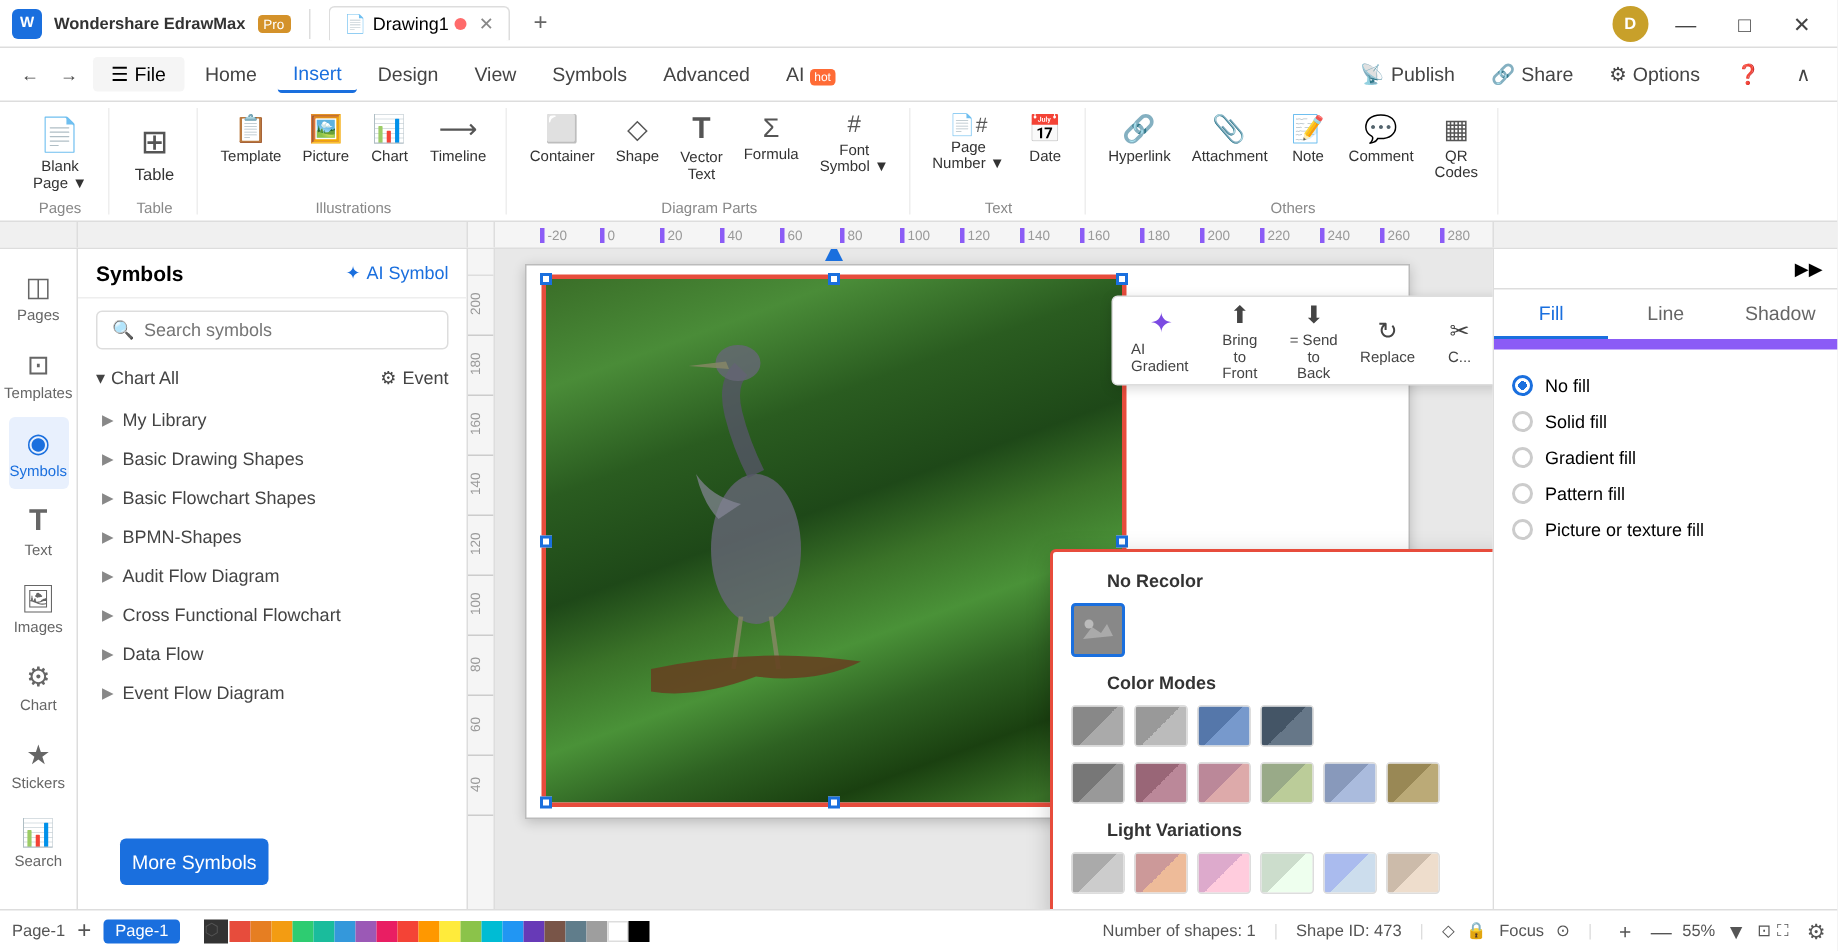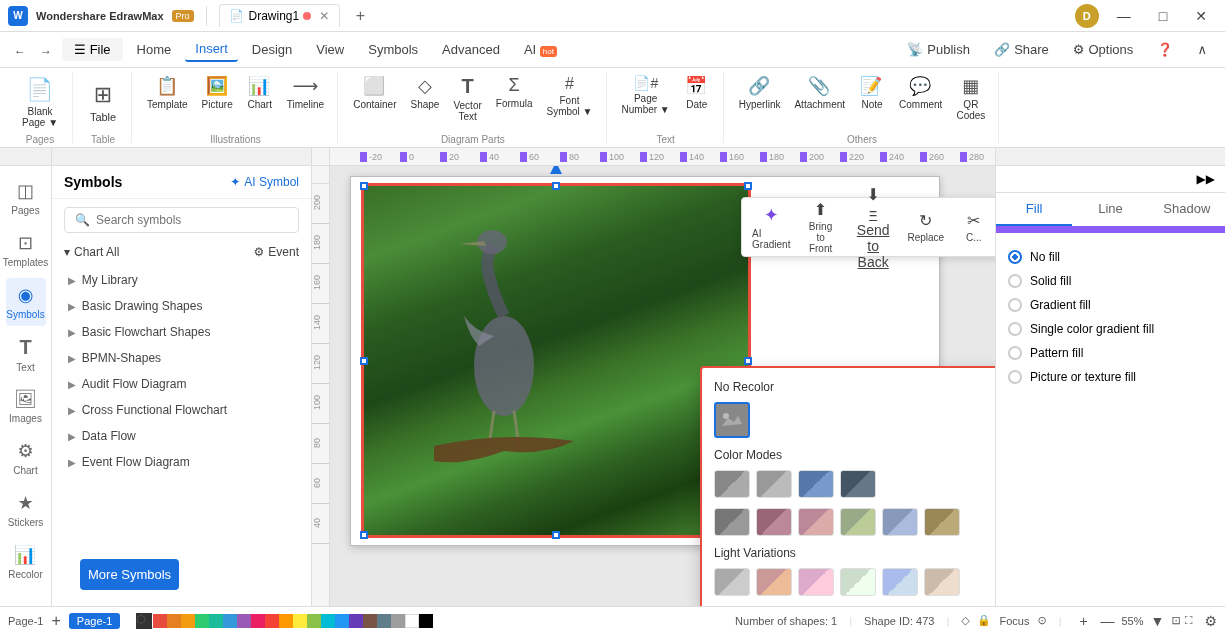--- a/index.html
+++ b/index.html
@@ -51,21 +51,21 @@
       min-width: 40px; height: 60px; color: #333; font-size: 11px; text-align: center;
     }
     .ribbon-btn .icon { font-size: 22px; color: #555; }
     .ribbon-btn-sm {
       display: flex; flex-direction: column; align-items: center;
       gap: 2px; padding: 3px 5px; cursor: pointer; border-radius: 3px;
       min-width: 36px; height: 60px; color: #333; font-size: 10px; text-align: center;
     }
     .ribbon-btn-sm .icon { font-size: 18px; color: #555; }
     .ruler-marks { display: flex; gap: 0; font-size: 9px; color: #999; }
-    .ruler-mark { width: 40px; text-align: left; border-left: 7px solid #8b5cf6; padding-left: 2px; height: 10px; line-height: 10px; }
+    .ruler-mark { width: 40px; text-align: left; border-left: 3px solid #8b5cf6; padding-left: 2px; height: 10px; line-height: 10px; }
 
     
     .main-layout { display: flex; height: calc(634px - 32px - 36px - 80px - 18px - 28px); }
 
     
     .left-sidebar { width: 52px; background: #fff; border-right: 1px solid #ddd; display: flex; flex-direction: column; align-items: center; padding: 8px 0; gap: 4px; }
     .sidebar-icon { width: 40px; height: 48px; display: flex; flex-direction: column; align-items: center; justify-content: center; gap: 3px; cursor: pointer; border-radius: 4px; color: #666; font-size: 10px; }
     .sidebar-icon.active { color: #1a6fde; background: #e8f0fd; }
     .sidebar-icon .icon { font-size: 18px; }
 
@@ -82,21 +82,21 @@
     .symbol-list { flex: 1; overflow-y: auto; padding: 4px 0; }
     .symbol-item { display: flex; align-items: center; gap: 6px; padding: 6px 16px; cursor: pointer; font-size: 12px; color: #444; }
     .symbol-item .arrow { color: #888; font-size: 10px; }
     .more-symbols-btn { margin: 8px 16px; padding: 8px; background: #1a6fde; color: #fff; border: none; border-radius: 4px; cursor: pointer; font-size: 13px; text-align: center; }
 
     
     .canvas-area { flex: 1; background: #e8e8e8; position: relative; overflow: hidden; }
     .canvas-ruler-v { width: 18px; background: #f5f5f5; border-right: 1px solid #ddd; position: absolute; left: 0; top: 0; bottom: 0; display: flex; flex-direction: column; align-items: center; overflow: hidden; }
     .ruler-mark-v { height: 40px; font-size: 9px; color: #999; border-top: 1px solid #ccc; width: 100%; display: flex; align-items: flex-start; justify-content: center; padding-top: 2px; writing-mode: vertical-rl; transform: rotate(180deg); }
     .canvas-content { position: absolute; left: 18px; top: 0; right: 0; bottom: 0; }
-    .popup-section-title { font-size: 12px; font-weight: 400; color: #333; margin-bottom: 8px; }
+    .popup-section-title { font-size: 12px; font-weight: 700; color: #333; margin-bottom: 8px; margin-left: 24px; }
     .no-recolor-item { display: flex; align-items: center; gap: 8px; margin-bottom: 10px; }
     .no-recolor-thumb { width: 36px; height: 36px; background: #888; border: 2px solid #1a6fde; border-radius: 3px; display: flex; align-items: center; justify-content: center; }
     .color-grid { display: flex; gap: 6px; margin-bottom: 10px; flex-wrap: wrap; }
     .color-thumb { width: 36px; height: 28px; border-radius: 3px; cursor: pointer; border: 1px solid #ddd; }
     .ctx-btn {
       display: flex; flex-direction: column; align-items: center; justify-content: center;
       gap: 2px; padding: 4px 8px; cursor: pointer; border-radius: 3px;
       font-size: 10px; color: #444; min-width: 48px; height: 50px;
     }
 
@@ -351,21 +351,21 @@
     <div class="sidebar-icon">
       <div class="icon">⚙</div>
       <div style="font-size:10px;">Chart</div>
     </div>
     <div class="sidebar-icon">
       <div class="icon">★</div>
       <div style="font-size:10px;">Stickers</div>
     </div>
     <div class="sidebar-icon">
       <div class="icon">📊</div>
-      <div style="font-size:10px;">Recolor</div>
+      <div style="font-size:10px;">Search</div>
     </div>
   </div>
 
   <div class="symbols-panel">
     <div class="symbols-header">
       <span class="symbols-title">Symbols</span>
       <div class="ai-symbol-btn">
         <span>✦</span>
         <span>AI Symbol</span>
       </div>
@@ -478,21 +478,21 @@
           <div class="ctx-btn">
             <span style="font-size:18px;color:#7b4ae2;">✦</span>
             <span style="font-size:10px;">AI Gradient</span>
           </div>
           <div class="ctx-btn">
             <span style="font-size:16px;">⬆</span>
             <span style="font-size:10px;text-align:center;">Bring to<br>Front</span>
           </div>
           <div class="ctx-btn">
             <span style="font-size:16px;">⬇</span>
-            <span style="font-size:14px;text-align:center;text-decoration:underline;">= Send to<br>Back</span>
+            <span style="font-size:10px;text-align:center;">= Send to<br>Back</span>
           </div>
           <div class="ctx-btn">
             <span style="font-size:16px;">↻</span>
             <span style="font-size:10px;">Replace</span>
           </div>
           <div class="ctx-btn">
             <span style="font-size:16px;">✂</span>
             <span style="font-size:10px;">C...</span>
           </div>
         </div>
@@ -563,24 +563,20 @@
       <div class="radio-option">
         <div class="radio-circle"></div>
         <span>Solid fill</span>
       </div>
       <div class="radio-option">
         <div class="radio-circle"></div>
         <span>Gradient fill</span>
       </div>
       <div class="radio-option">
         <div class="radio-circle"></div>
-        <span>Single color gradient fill</span>
-      </div>
-      <div class="radio-option">
-        <div class="radio-circle"></div>
         <span>Pattern fill</span>
       </div>
       <div class="radio-option">
         <div class="radio-circle"></div>
         <span>Picture or texture fill</span>
       </div>
     </div>
   </div>
 </div>
 

